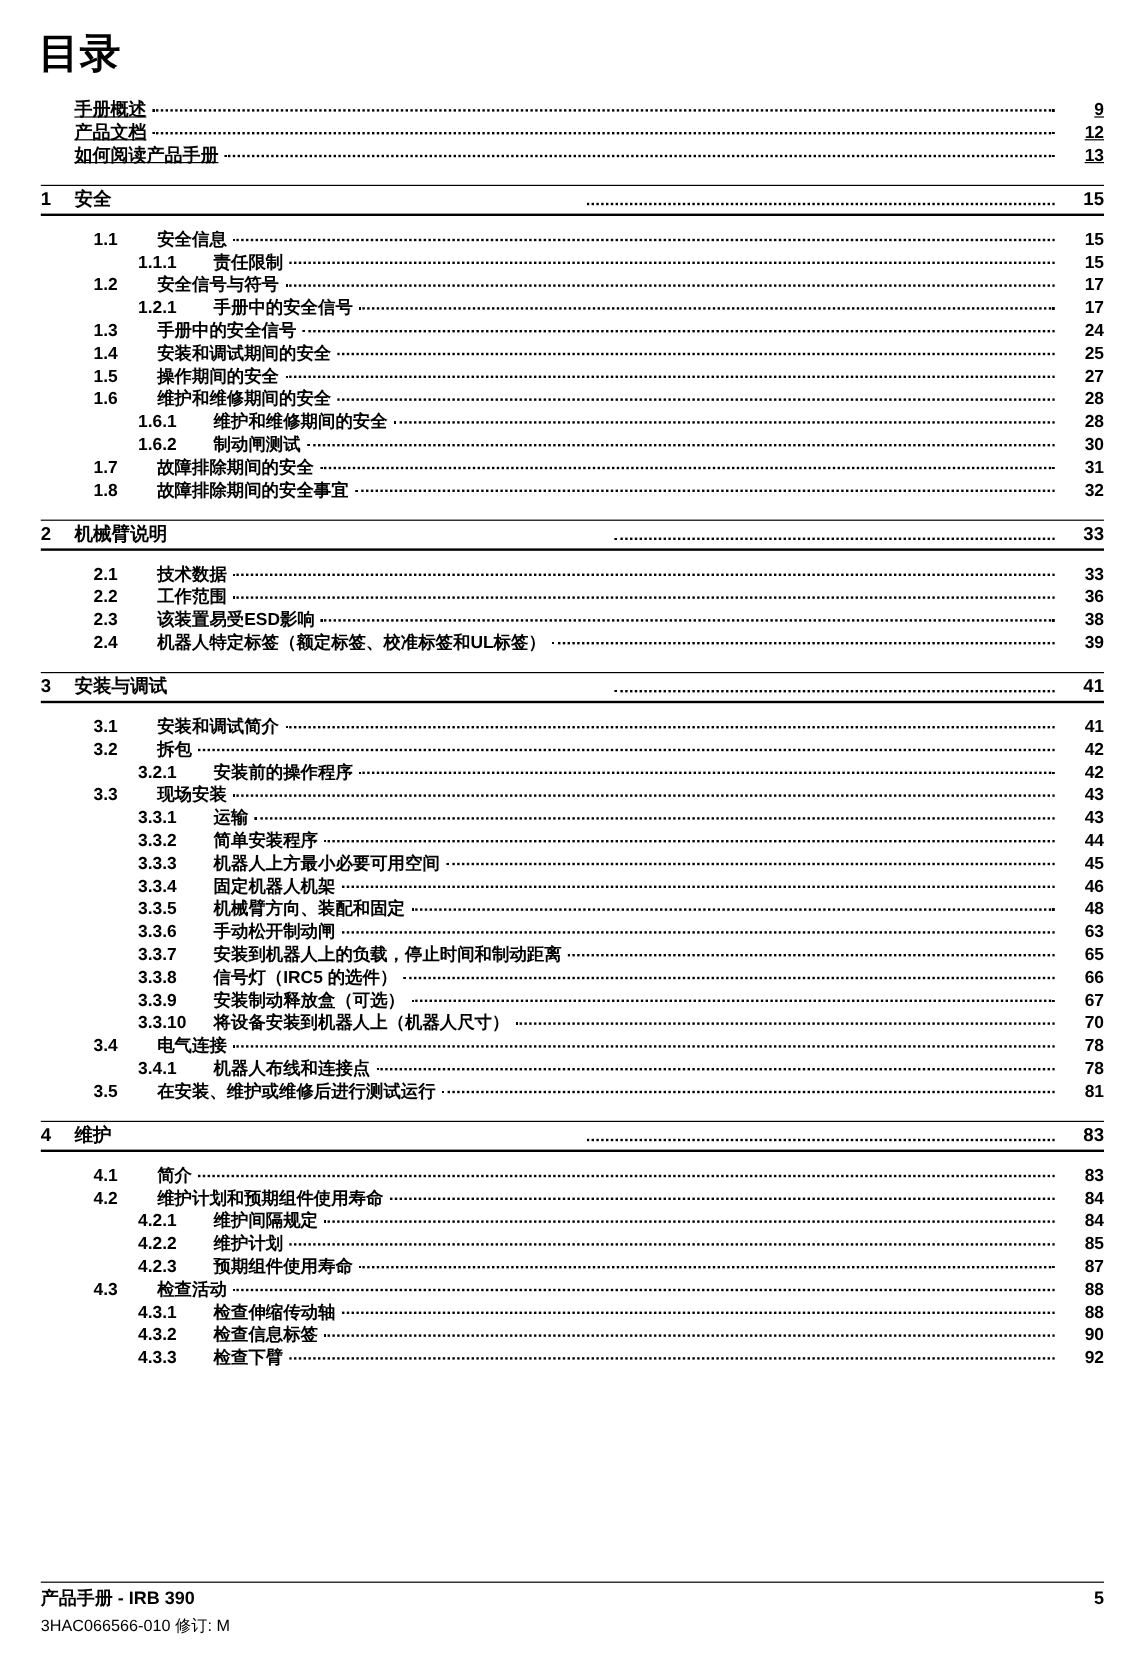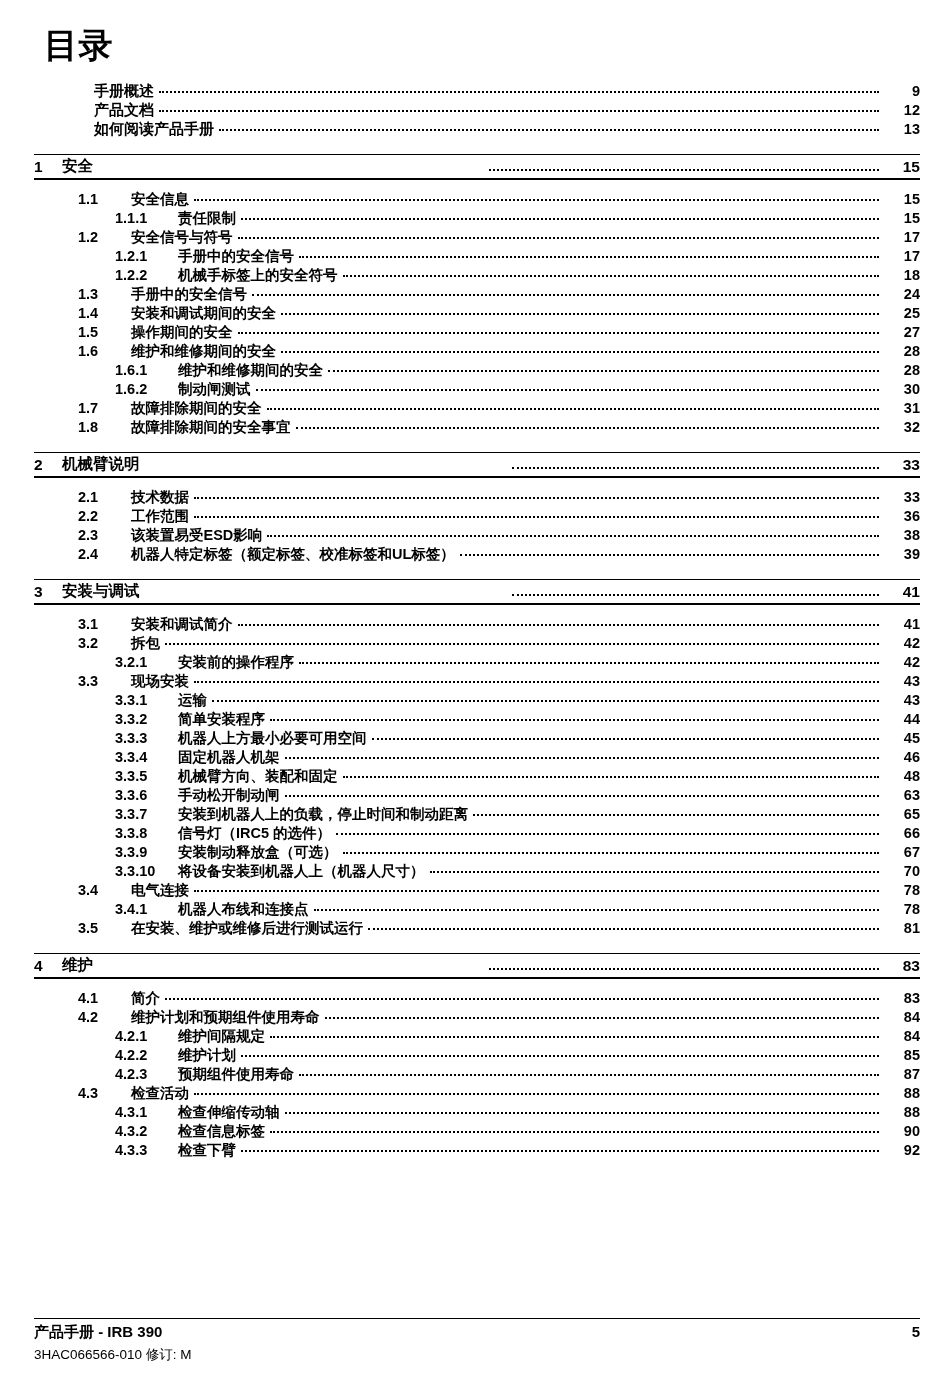--- a/index.html
+++ b/index.html
@@ -19,21 +19,21 @@
   .page {
     position: relative;
     width: 941px;
     height: 1380px;
     box-sizing: border-box;
   }
 
   
   .toc-title {
     position: absolute;
-    left: 44px;
+    left: 32px;
     top: 24px;
     font-size: 34px;
     font-weight: bold;
     letter-spacing: 0.5px;
     line-height: 42px;
   }
 
   
   .toc-body {
     position: absolute;
@@ -80,22 +80,23 @@
   }
 
   .pagenum {
     flex: 0 0 34px;
     text-align: right;
     padding-left: 4px;
   }
 
   
   .row.front {
-    padding-left: 94px;
+    padding-left: 62px;
     padding-right: 21px;
+    text-decoration: underline;
   }
   .row.front .label {
     font-size: 15px;
   }
 
   
   .chapter-block {
     margin-top: 15px;
   }
   .chapter-rule-top {
@@ -217,26 +218,20 @@
           <span class="num">1.2</span>
           <span class="label">安全信号与符号</span>
           <span class="leader"></span>
           <span class="pagenum">17</span>
         </div>
         <div class="row lvl3">
           <span class="num">1.2.1</span>
           <span class="label">手册中的安全信号</span>
           <span class="leader"></span>
           <span class="pagenum">17</span>
-        </div>
-        <div class="row lvl3">
-          <span class="num">1.2.2</span>
-          <span class="label">机械手标签上的安全符号</span>
-          <span class="leader"></span>
-          <span class="pagenum">18</span>
         </div>
         <div class="row lvl2">
           <span class="num">1.3</span>
           <span class="label">手册中的安全信号</span>
           <span class="leader"></span>
           <span class="pagenum">24</span>
         </div>
         <div class="row lvl2">
           <span class="num">1.4</span>
           <span class="label">安装和调试期间的安全</span>

